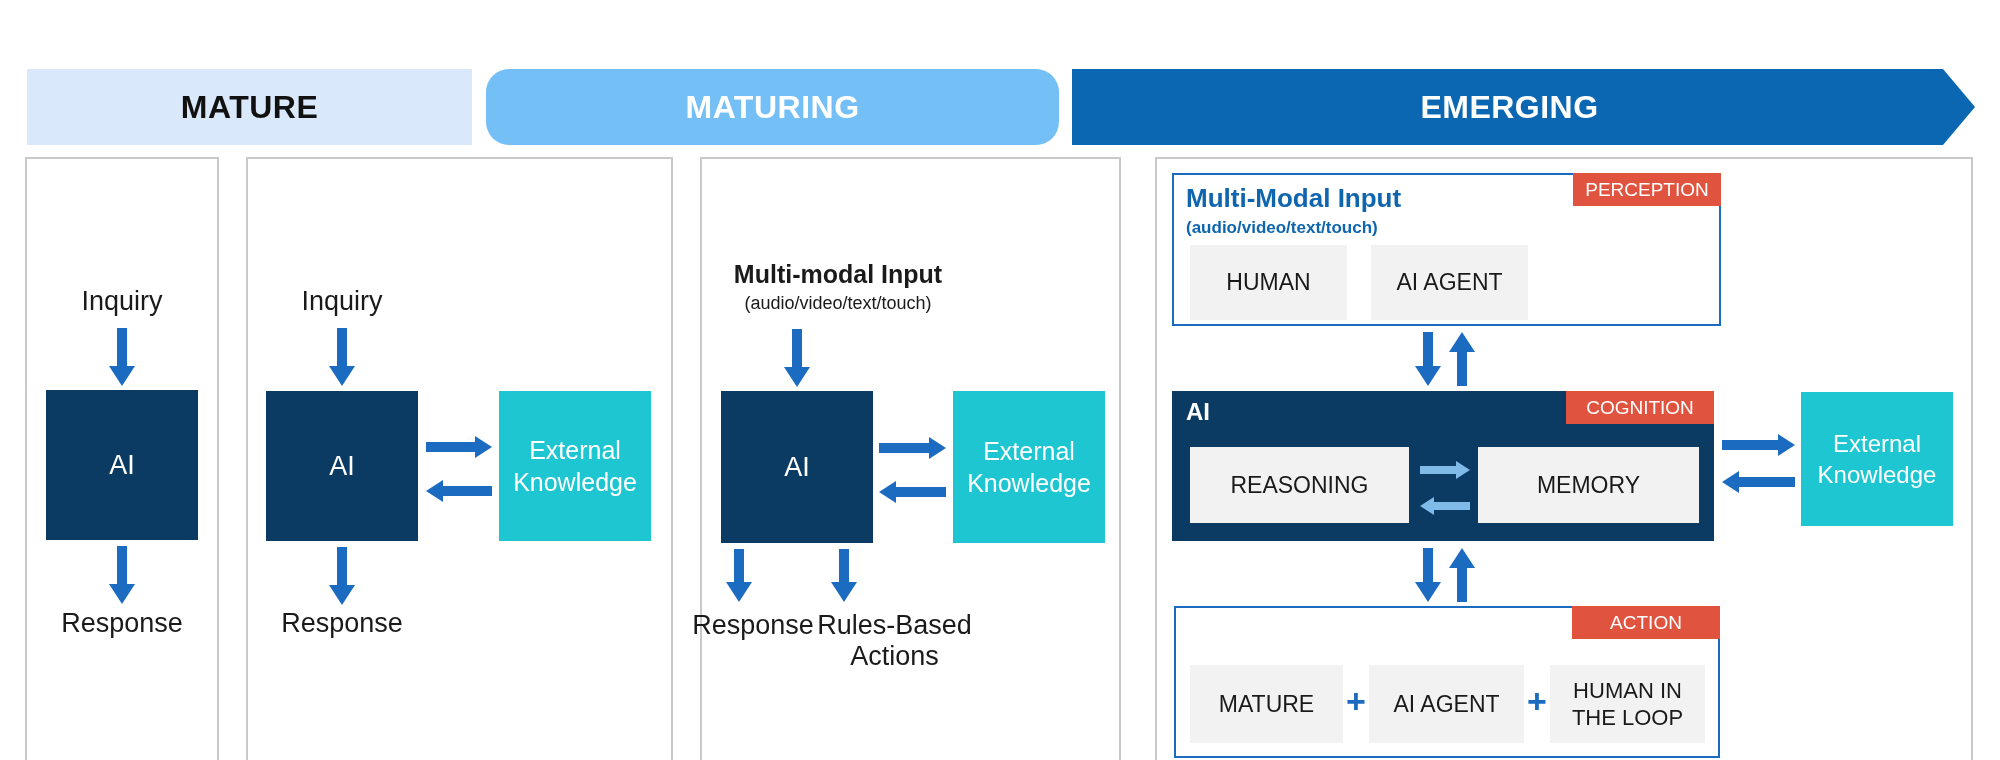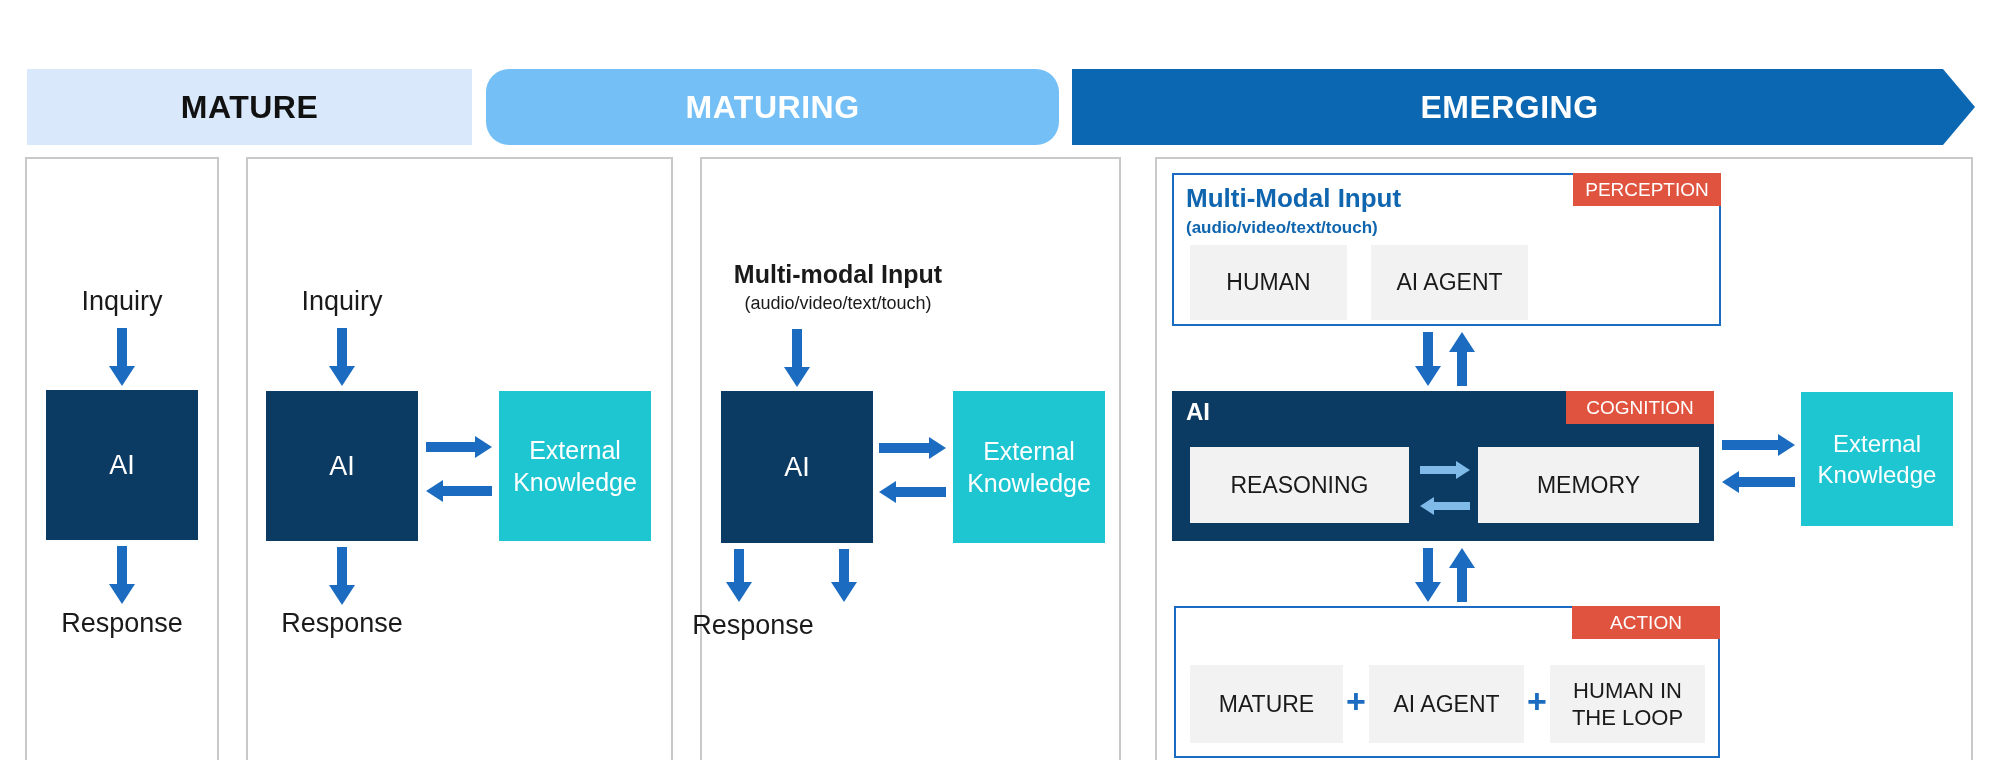--- a/index.html
+++ b/index.html
@@ -144,20 +144,21 @@
   </div>
   <div class="va" style="left:726px; top:509px; height:53px;">
     <div class="shaft"></div>
       <div class="head-down"></div>
   </div>
   <div class="va" style="left:831px; top:509px; height:53px;">
     <div class="shaft"></div>
       <div class="head-down"></div>
   </div>
   <div class="lbl" style="left:673px; top:570px; width:160px;">Response</div>
+  <div class="lbl" style="left:812px; top:570px; width:165px;">Rules-Based Actions</div>
 
   <div class="blue-frame" style="left:1172px; top:133px; width:549px; height:153px;"></div>
   <div class="badge" style="left:1573px; top:133px; width:148px; height:33px;">
     <span>PERCEPTION</span>
   </div>
   <div class="p4-title" style="left:1186px; top:143px;">Multi-Modal Input</div>
   <div class="p4-sub" style="left:1186px; top:178px;">(audio/video/text/touch)</div>
   <div class="gray-box" style="left:1190px; top:205px; width:157px; height:75px;">
     <span>HUMAN</span>
   </div>

